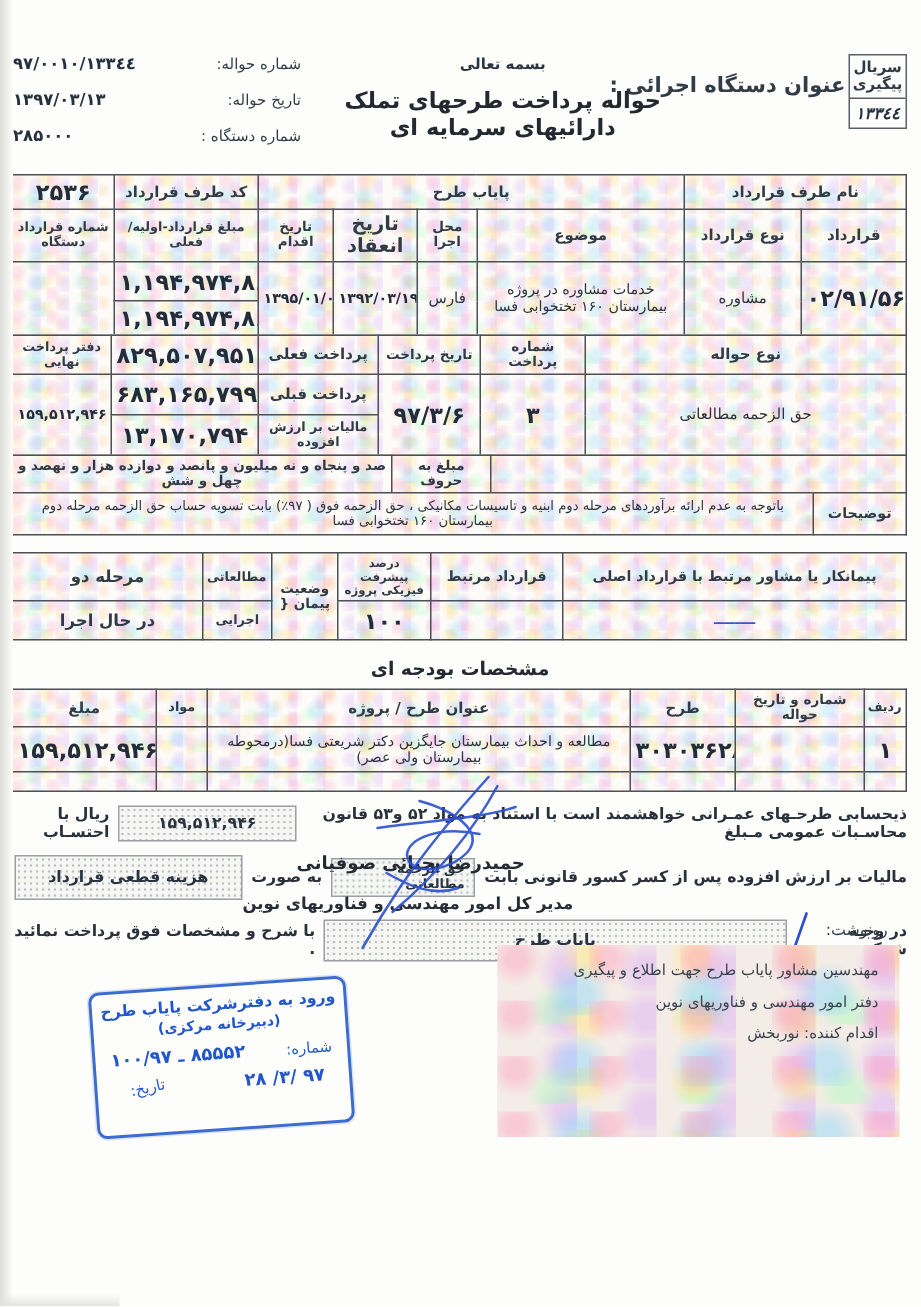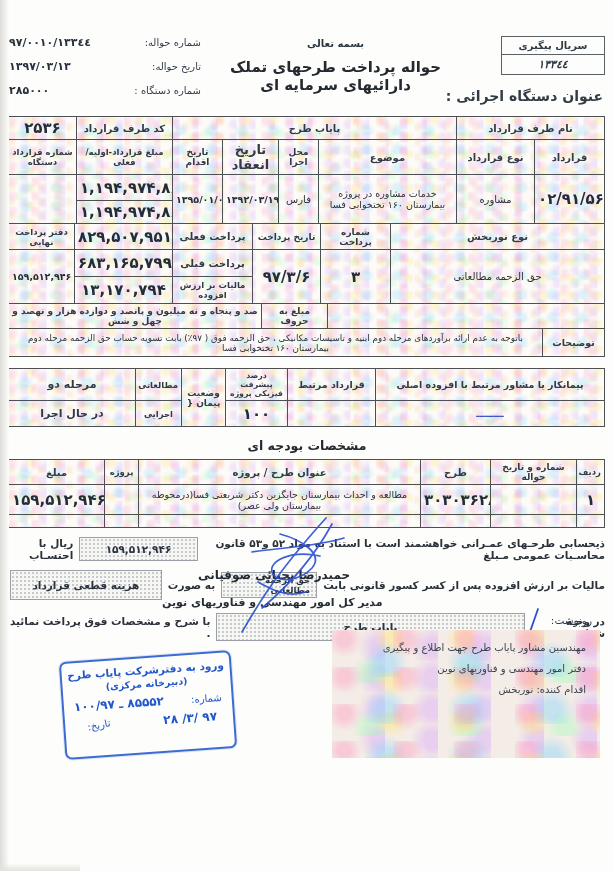--- a/index.html
+++ b/index.html
@@ -37,21 +37,21 @@
       radial-gradient(circle at 65% 70%, rgba(120,210,255,0.38) 8px, transparent 22px),
       radial-gradient(circle at 85% 20%, rgba(255,230,120,0.45) 6px, transparent 18px),
       radial-gradient(circle at 40% 85%, rgba(150,255,180,0.35) 7px, transparent 20px),
       radial-gradient(circle at 90% 55%, rgba(210,150,255,0.35) 8px, transparent 22px);
     background-size: 61px 37px, 83px 47px, 71px 41px, 97px 53px, 53px 31px;
     margin-left: 36px;
   }
 
   
   .hdr { display:flex; align-items:flex-start; height:86px; }
-  .hdr-right { width:135px; display:flex; flex-direction:column; padding-top:6px; }
+  .hdr-right { width:135px; display:flex; flex-direction:row; align-items:center; padding-top:6px; }
   .serial-box { width:104px; border:1px solid #5b6066; background:#fdfdfb; text-align:center; }
   .serial-box .lbl { display:block; font-size:10px; font-weight:bold; padding:3px 2px; border-bottom:1px solid #5b6066; color:#2e3a46; }
   .serial-box .val { display:block; font-size:11px; font-weight:bold; padding:3px 2px; color:#273342; letter-spacing:1px;font-style:italic; }
   .agency { margin-top:13px; font-size:14px; font-weight:bold; color:#323c46; align-self:flex-start; padding-right:2px; white-space:nowrap; }
   .hdr-center { flex:1; text-align:center; padding-top:8px; }
   .bismillah { font-size:10px; font-weight:bold; color:#2c3640; }
   .doc-title { font-size:15px; font-weight:bold; color:#23292f; margin-top:9px; }
   .doc-org { font-size:11px; font-weight:bold; color:#2a313a; margin-top:12px; }
   .hdr-left { width:192px; padding-top:6px; }
   .numrow { display:flex; justify-content:space-between; align-items:baseline; margin-bottom:11px; }
@@ -182,21 +182,21 @@
     <colgroup>
       <col style="width:214px">
         <col style="width:70px">
         <col style="width:68px">
       <col style="width:80px">
         <col style="width:98px">
         <col style="width:66px">
     </colgroup>
     <tbody>
         <tr style="height:26px">
-      <td class="hd">نوع نوربخش</td>
+      <td class="hd">نوع حواله</td>
       <td class="hd" style="font-size:9px">شماره پرداخت</td>
       <td class="hd" style="font-size:9px">تاریخ پرداخت</td>
       <td class="hd">پرداخت فعلی</td>
       <td class="num">۸۲۹,۵۰۷,۹۵۱</td>
       <td class="hd" style="font-size:8.5px">دفتر پرداخت نهایی</td>
     </tr>
     <tr style="height:27px">
       <td rowspan="2">حق الزحمه مطالعاتی</td>
       <td class="num" rowspan="2">۳</td>
       <td class="num" rowspan="2">۹۷/۳/۶</td>
@@ -243,21 +243,21 @@
     <colgroup>
       <col style="width:229px">
         <col style="width:88px">
         <col style="width:62px">
       <col style="width:44px">
         <col style="width:46px">
         <col style="width:127px">
     </colgroup>
     <tbody>
         <tr style="height:27px">
-      <td class="hd" style="font-size:9.5px">پیمانکار یا مشاور مرتبط با افزوده اصلی</td>
+      <td class="hd" style="font-size:9.5px">پیمانکار یا مشاور مرتبط با قرارداد اصلی</td>
       <td class="hd" style="font-size:9.5px">قرارداد مرتبط</td>
       <td class="hd" style="font-size:7.8px">درصد پیشرفت فیزیکی پروژه</td>
       <td class="hd" rowspan="2" style="font-size:9px">وضعیت پیمان {</td>
       <td class="hd" style="font-size:8.5px">مطالعاتی</td>
       <td class="hd" style="font-size:11px">مرحله دو</td>
     </tr>
     <tr style="height:26px">
       <td style="color:#3a57c0; font-weight:bold">ــــــــ</td>
       <td></td>
       <td class="num">۱۰۰</td>
@@ -277,21 +277,21 @@
       <col style="width:282px">
         <col style="width:34px">
         <col style="width:96px">
     </colgroup>
     <tbody>
         <tr style="height:20px">
       <td class="hd" style="font-size:8.5px">ردیف</td>
       <td class="hd" style="font-size:9px">شماره و تاریخ حواله</td>
       <td class="hd">طرح</td>
       <td class="hd">عنوان طرح / پروژه</td>
-      <td class="hd" style="font-size:8.5px">پروژه</td>
+      <td class="hd" style="font-size:8.5px">مواد</td>
       <td class="hd">مبلغ</td>
     </tr>
     <tr style="height:30px">
       <td class="num">۱</td>
       <td></td>
       <td class="num">۳۰۳۰۳۶۲۸</td>
       <td style="font-size:9.5px">مطالعه و احداث بیمارستان جایگزین دکتر شریعتی فسا(درمحوطه بیمارستان ولی عصر)</td>
       <td></td>
       <td class="num">۱۵۹,۵۱۲,۹۴۶</td>
     </tr>

